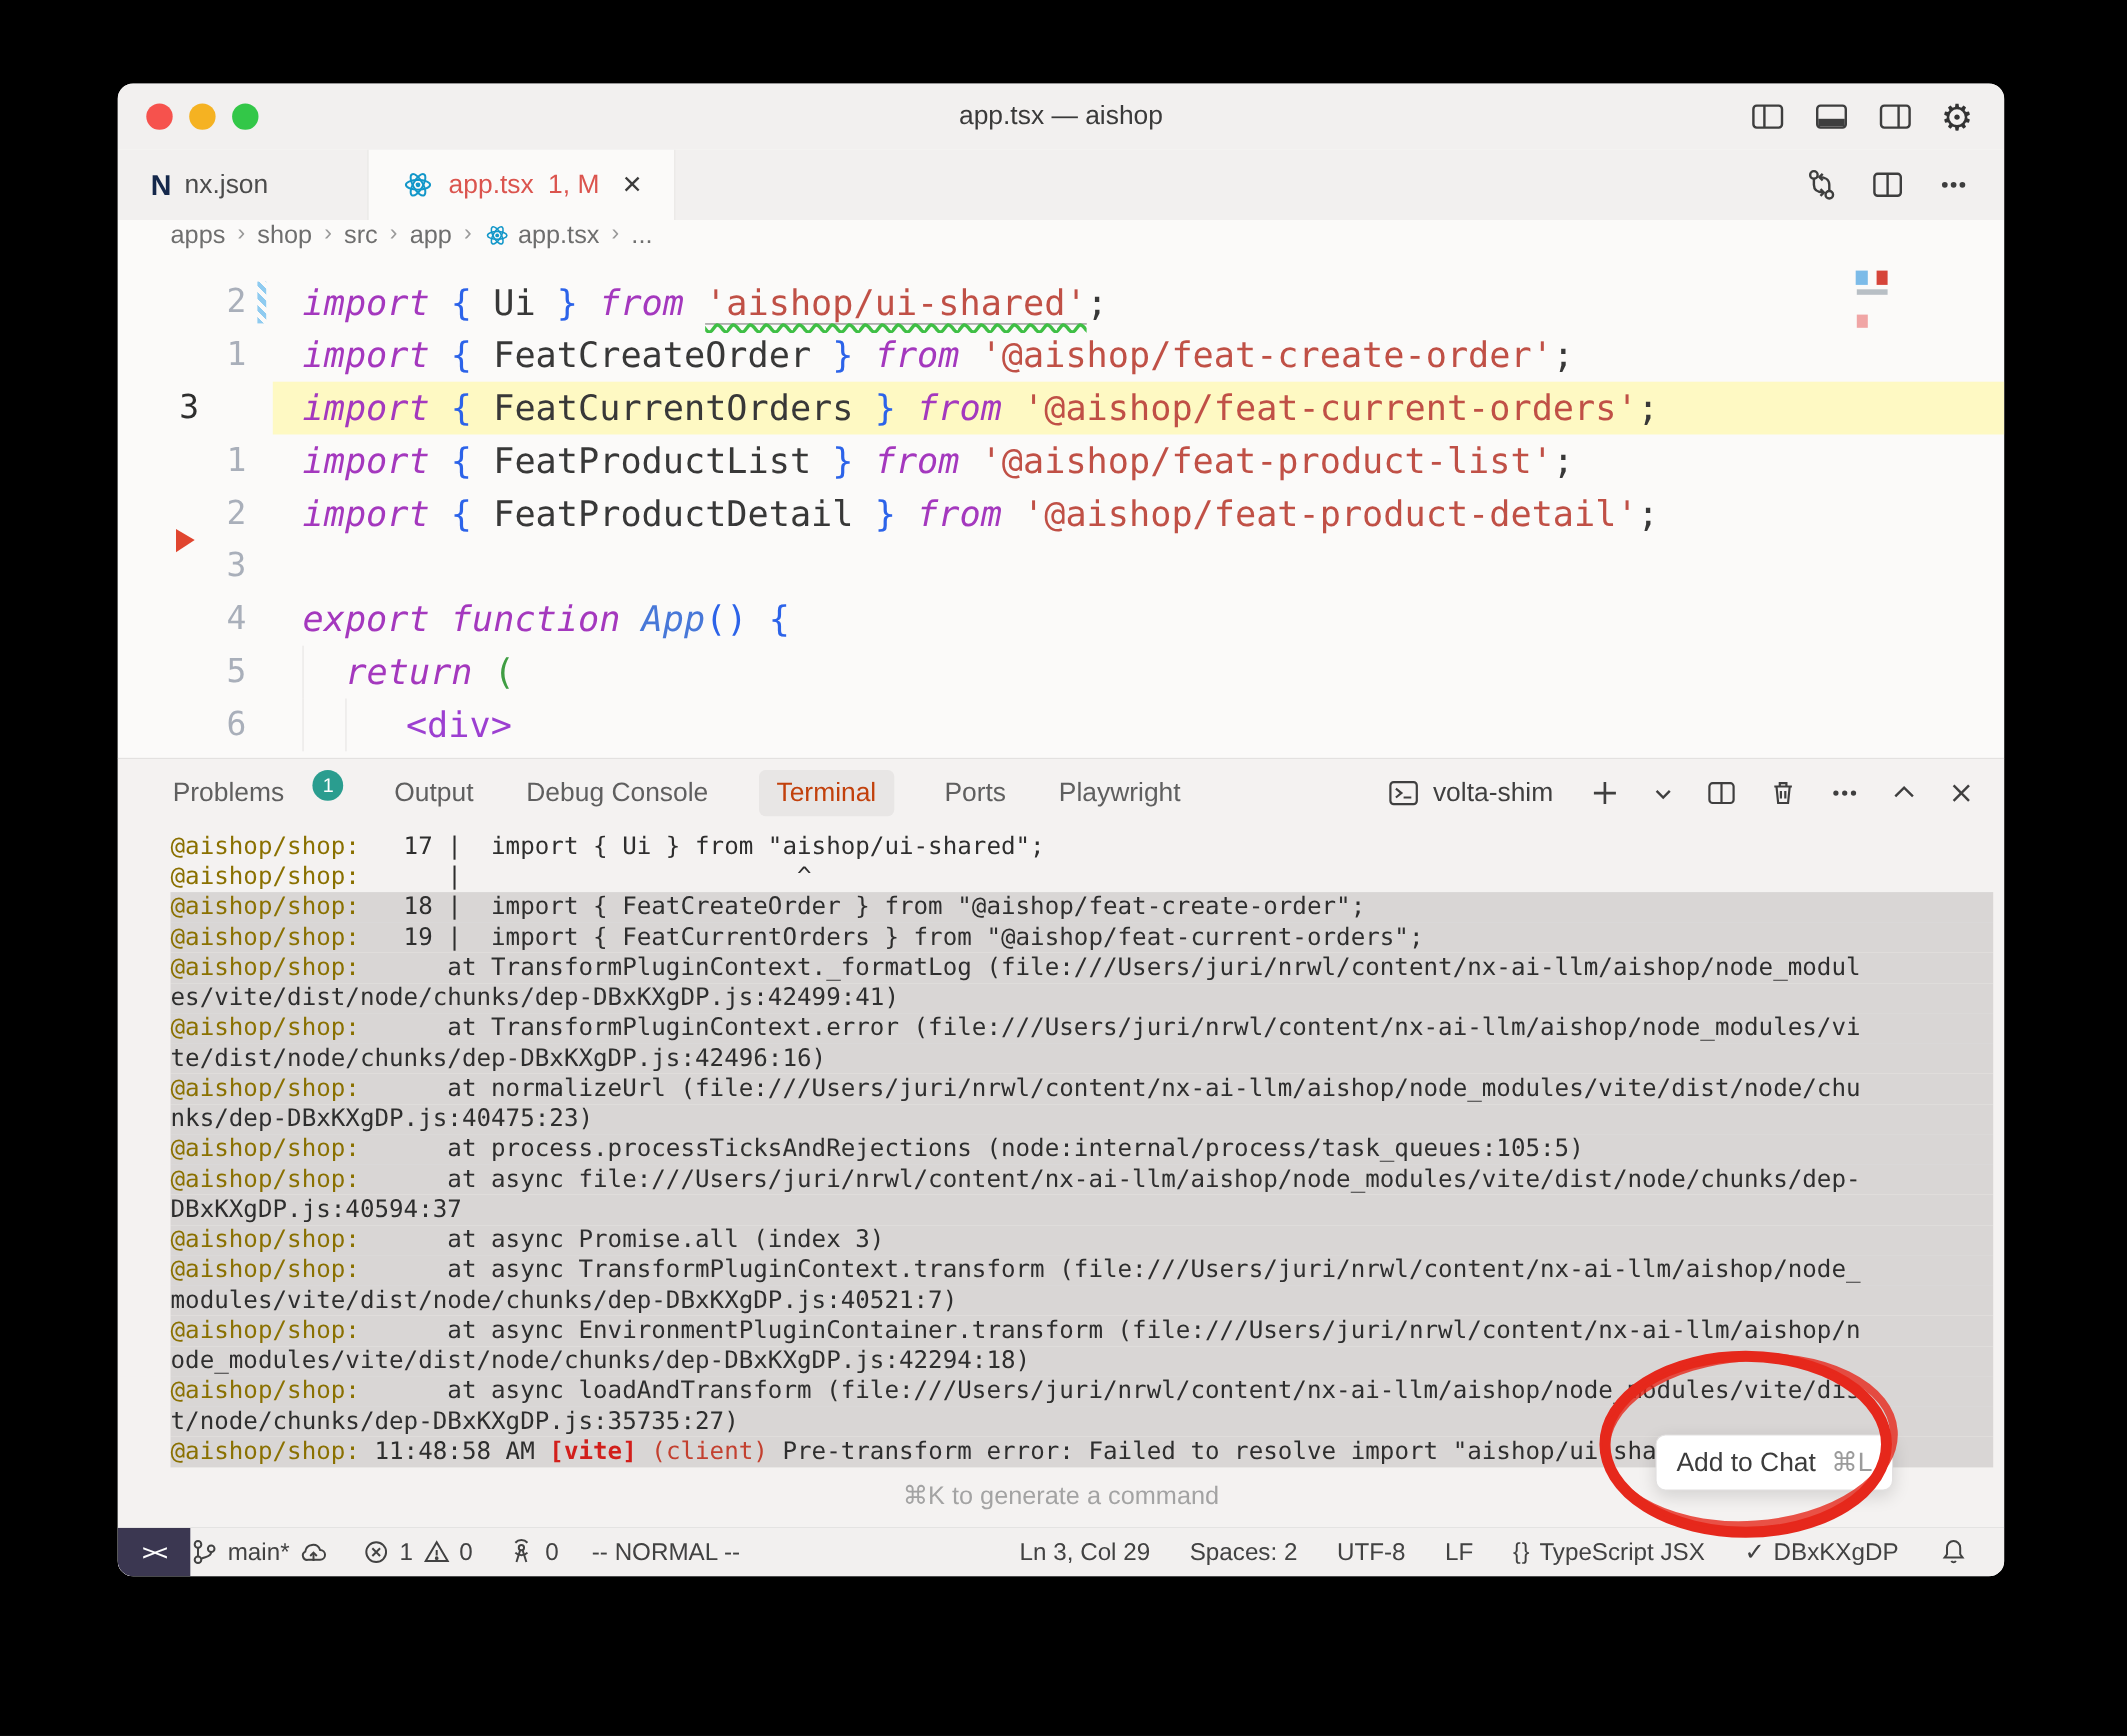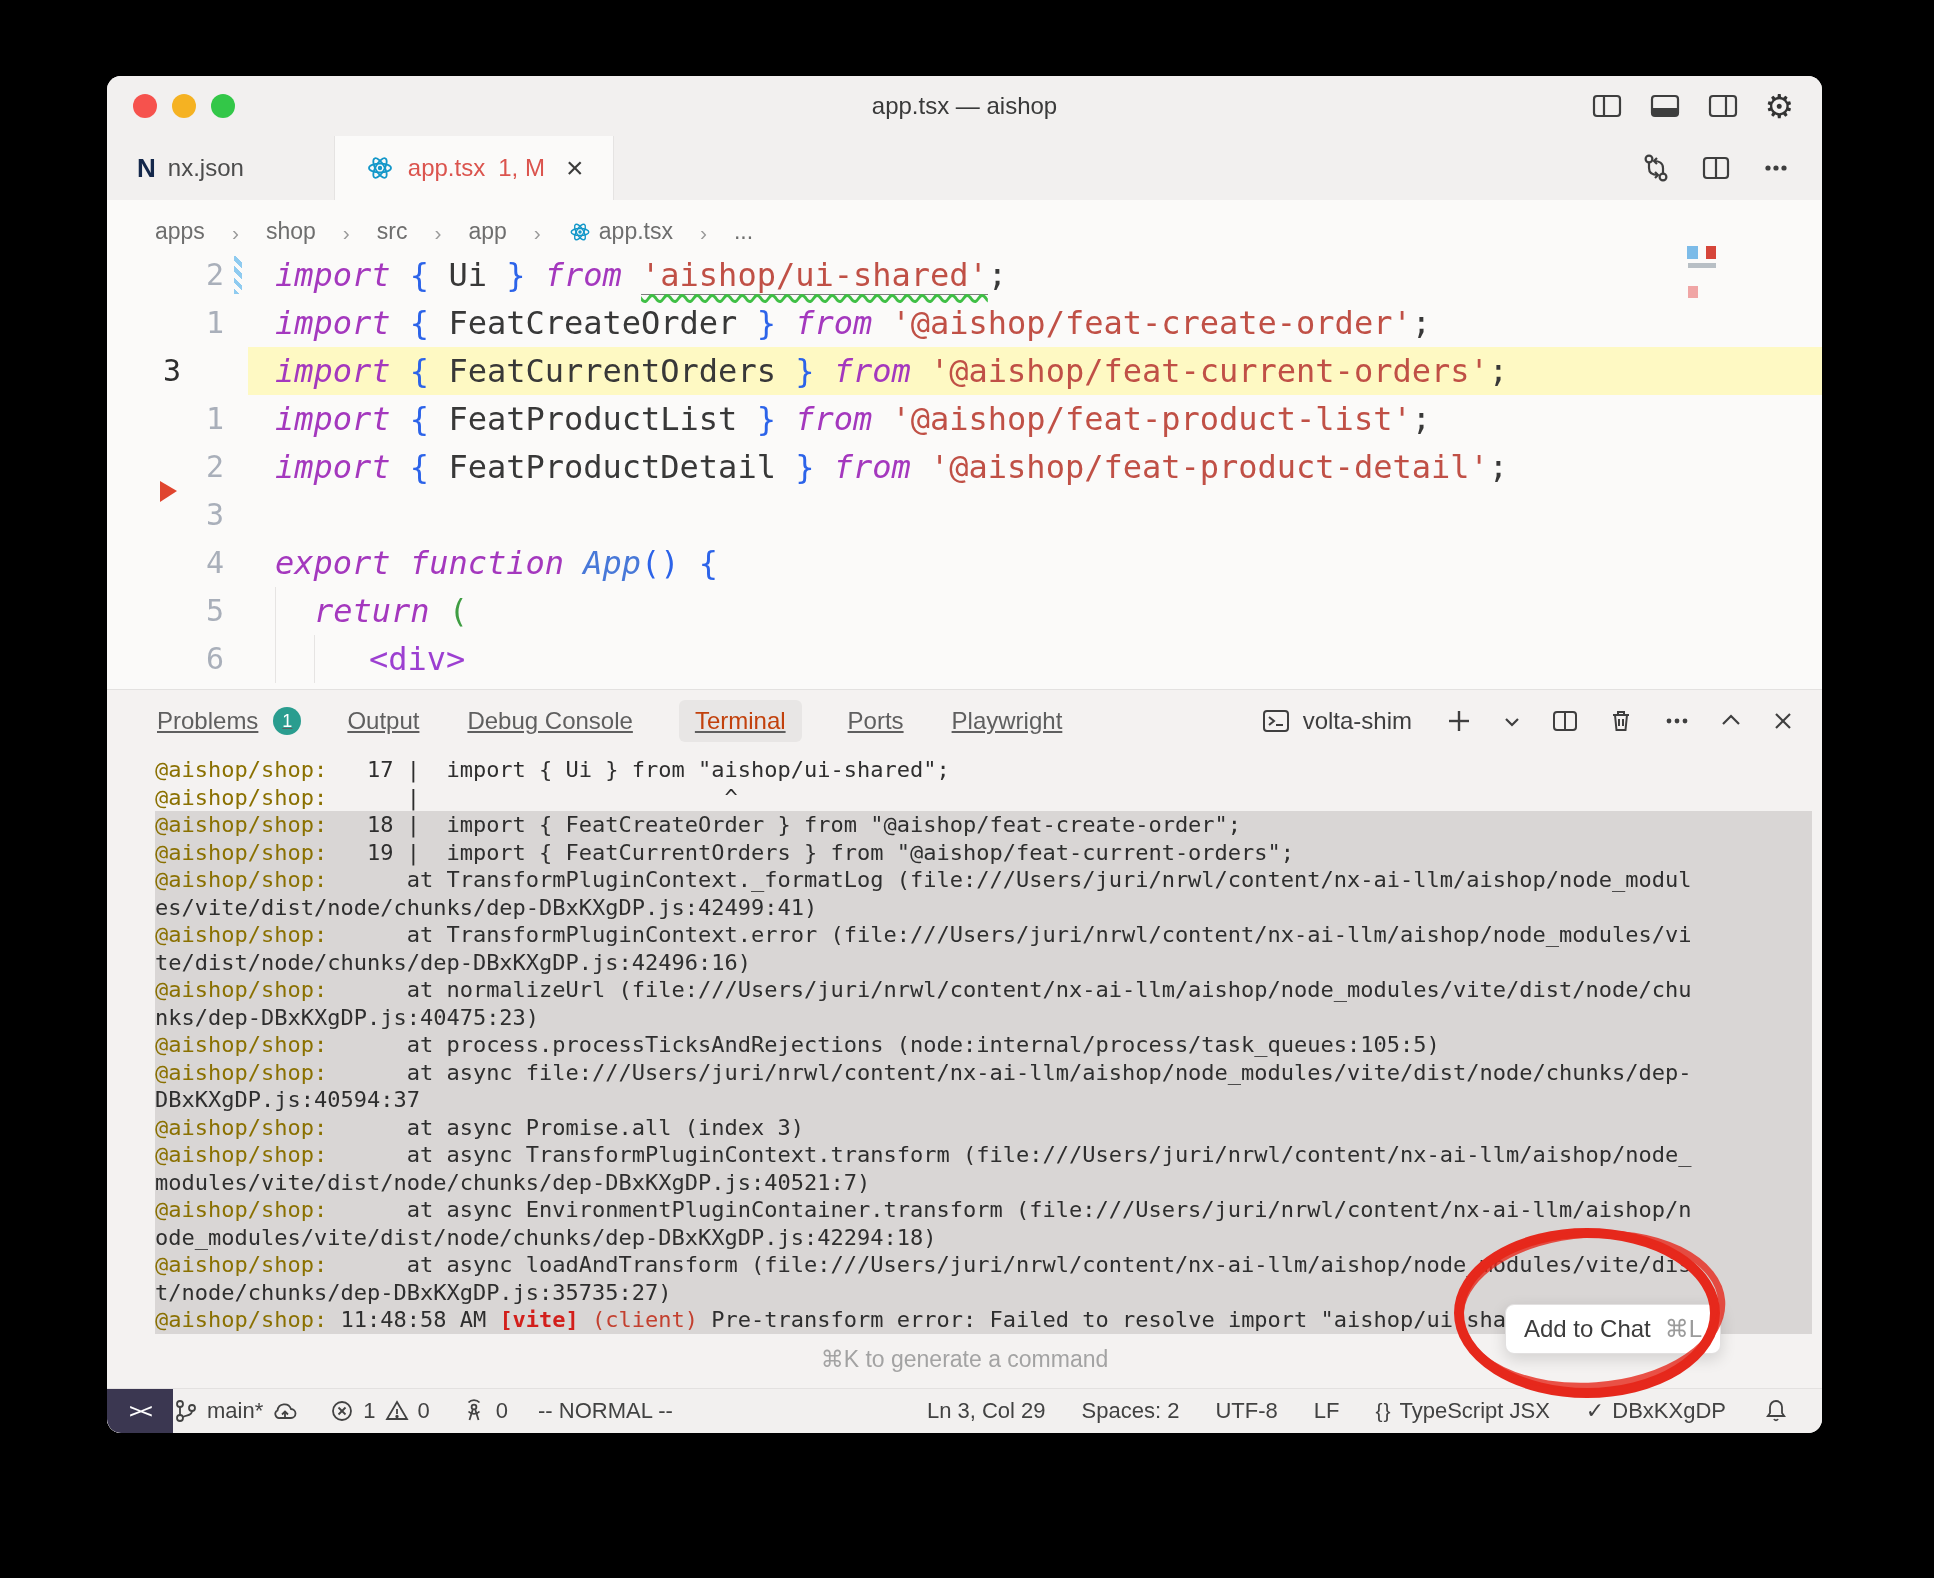--- a/index.html
+++ b/index.html
@@ -23,21 +23,21 @@
   
   .tabbar{height:64px;background:#F2F0EF;display:flex;align-items:stretch;flex:0 0 auto;}
   .tab{display:flex;align-items:center;gap:13px;padding:0 30px;font-size:24px;color:#4C4C4C;}
   .tab.active{background:#FBFAF9;border-left:1px solid #E5E3E2;border-right:1px solid #E5E3E2;
        margin-left:60px;}
   .tab.active .tlabel,.tab.active .dirty{color:#DB544E;}
   .tab .close{color:#3C3C3C;font-size:30px;margin-left:8px;line-height:1;}
   .nxmono{font-weight:800;color:#15284B;font-size:26px;letter-spacing:-1px;}
   .tabicons{margin-left:auto;display:flex;gap:28px;align-items:center;padding-right:30px;}
   
-  .breadcrumb{height:45px;background:#FBFAF9;display:flex;align-items:flex-end;gap:27px;
+  .breadcrumb{height:45px;background:#FBFAF9;display:flex;align-items:flex-start;gap:11px;
        padding-left:48px;font-size:23px;color:#6E6E6E;flex:0 0 auto;}
   .bsep{color:#9A9A9A;font-size:21px;}
   .bitem{display:flex;align-items:center;gap:7px;}
   
   .editor{height:438px;background:#FBFAF9;position:relative;padding-top:6px;flex:0 0 auto;
        font-family:"DejaVu Sans Mono",monospace;font-size:32px;line-height:48px;}
   .cline{display:flex;height:48px;white-space:pre;position:relative;}
   .gnum{width:117px;color:#A9AFBA;text-align:right;flex:0 0 auto;font-size:30px;box-sizing:border-box;}
   .gnum.l{text-align:left;padding-left:56px;}
   .gnum.curn{color:#2E2E2E;}
@@ -58,21 +58,21 @@
   .c-tag{color:#9C3FD1;margin-left:16px;}
   .sq{border-bottom:1px solid #7D7D7D;text-align:center;}
   .sq .wav{text-decoration:underline wavy #3FBF45;text-decoration-thickness:2.5px;
        text-underline-offset:8px;}
   .ruler-mark{position:absolute;z-index:5;}
   
   .panel{flex:1;background:#F4F2F1;border-top:1px solid #E3E1E0;display:flex;
        flex-direction:column;position:relative;}
   .phead{height:62px;display:flex;align-items:center;padding:0 26px 0 48px;flex:0 0 auto;}
   .ptabs{display:flex;gap:44px;align-items:center;font-size:24px;color:#5F5F5F;}
-  .ptab{display:flex;gap:13px;align-items:center;text-decoration:underline;}
+  .ptab{display:flex;gap:24px;align-items:flex-start;}
   .ptab .lbl{padding:7px 2px;}
   .ptab.active .lbl{background:#E8E6E5;padding:7px 16px;border-radius:6px;color:#c2410c;}
   .badge{width:28px;height:28px;border-radius:50%;background:#2A9D8F;color:#fff;font-size:18px;
        display:flex;align-items:center;justify-content:center;}
   .pright{margin-left:auto;display:flex;gap:26px;align-items:center;color:#3F3F3F;}
   .termname{display:flex;gap:12px;align-items:center;font-size:24px;color:#3F3F3F;margin-right:6px;}
   .trows{padding:4px 10px 0 48px;font-family:"DejaVu Sans Mono",monospace;font-size:22px;
        line-height:27.5px;flex:0 0 auto;}
   .trow{white-space:pre;min-height:27.5px;}
   .trow.sel{background:#D9D6D5;}

